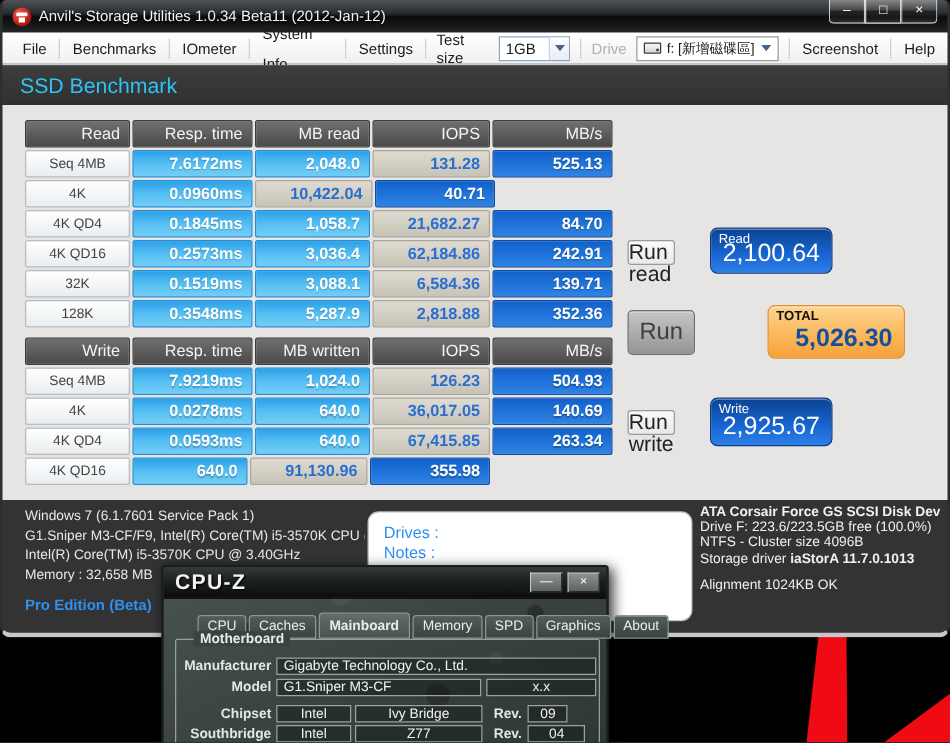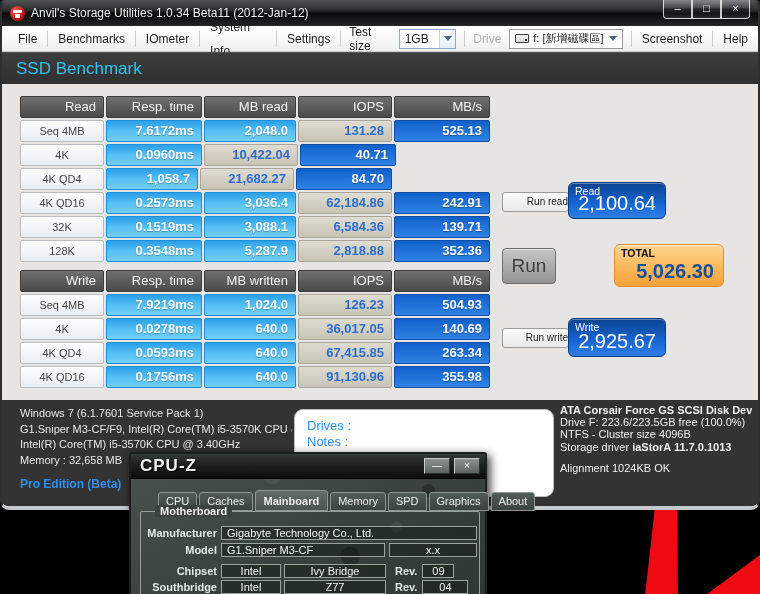--- a/index.html
+++ b/index.html
@@ -64,22 +64,22 @@
   .c-head { background:linear-gradient(180deg,#707070,#4a4a4a); border:1px solid #3c3c3c;
     color:#f4f4f4; font-size:13px; text-align:right; padding-right:7px; }
   .c-resp { width:96px; } .c-mb { width:92px; } .c-iops { width:94px; } .c-mbs { width:96px; }
   .v-blue { background:linear-gradient(180deg,#2b9fe8 0%,#55bff3 50%,#73cef7 100%); border:1px solid #1f8ed8;
     color:#fff; font-size:13px; font-weight:bold; text-align:right; padding-right:7px; text-shadow:0 1px 1px rgba(0,0,0,.25); }
   .v-iops { background:linear-gradient(180deg,#dfdbd0,#c7c3b7); border:1px solid #a9a599;
     color:#2a6fd0; font-size:13px; font-weight:bold; text-align:right; padding-right:7px; }
   .v-mbs { background:linear-gradient(180deg,#1160cb,#2e84e4); border:1px solid #0c4da6;
     color:#fff; font-size:13px; font-weight:bold; text-align:right; padding-right:7px; text-shadow:0 1px 1px rgba(0,0,0,.3); }
 
-  .btn-small { position:absolute; width:67px; height:20px; border:1px solid #9a9a9a; border-radius:3px;
-    background:linear-gradient(180deg,#fbfbfb,#e9e9e9); font-size:10px; color:#222; text-align:right; line-height:18px; }
+  .btn-small { position:absolute; width:38px; height:20px; border:1px solid #9a9a9a; border-radius:3px;
+    background:linear-gradient(180deg,#fbfbfb,#e9e9e9); font-size:17px; color:#222; text-align:left; line-height:18px; }
   .btn-run { position:absolute; left:500px; top:164px; width:54px; height:36px; border:1px solid #6e6e6e; border-radius:4px;
     background:linear-gradient(180deg,#c6c6c6,#949494); font-size:19px; color:#3f3f3f; text-align:center; line-height:34px;
     box-shadow:inset 0 1px 0 rgba(255,255,255,.5); }
 
   .score { position:absolute; border-radius:6px; }
   .score-blue { background:linear-gradient(180deg,#0b4391 0%,#1866d2 60%,#2f7fe8 100%);
     border:1px solid #0a3a80; box-shadow:inset 0 1px 0 rgba(255,255,255,.35); }
   .score .slabel { position:absolute; top:2px; left:6px; font-size:10.5px; color:#fff; }
   .score .sval { position:absolute; right:9px; bottom:3px; font-size:20px; color:#fff; }
   .score-total { background:linear-gradient(180deg,#ffd58e 0%,#fab85c 55%,#f7a238 100%);
@@ -204,20 +204,21 @@
         <div class="cell v-mbs c-mbs">525.13</div>
       </div>
       <div class="trow" style="top:60px">
         <div class="cell c-label">4K</div>
         <div class="cell v-blue c-resp">0.0960ms</div>
         <div class="cell v-iops c-iops">10,422.04</div>
         <div class="cell v-mbs c-mbs">40.71</div>
       </div>
       <div class="trow" style="top:84px">
         <div class="cell c-label">4K QD4</div>
+        <div class="cell v-blue c-resp">0.1845ms</div>
         <div class="cell v-blue c-mb">1,058.7</div>
         <div class="cell v-iops c-iops">21,682.27</div>
         <div class="cell v-mbs c-mbs">84.70</div>
       </div>
       <div class="trow" style="top:108px">
         <div class="cell c-label">4K QD16</div>
         <div class="cell v-blue c-resp">0.2573ms</div>
         <div class="cell v-blue c-mb">3,036.4</div>
         <div class="cell v-iops c-iops">62,184.86</div>
         <div class="cell v-mbs c-mbs">242.91</div>
@@ -260,21 +261,20 @@
       </div>
       <div class="trow" style="top:258px">
         <div class="cell c-label">4K QD4</div>
         <div class="cell v-blue c-resp">0.0593ms</div>
         <div class="cell v-blue c-mb">640.0</div>
         <div class="cell v-iops c-iops">67,415.85</div>
         <div class="cell v-mbs c-mbs">263.34</div>
       </div>
       <div class="trow" style="top:282px">
         <div class="cell c-label">4K QD16</div>
-        <div class="cell v-blue c-resp">0.1756ms</div>
         <div class="cell v-blue c-mb">640.0</div>
         <div class="cell v-iops c-iops">91,130.96</div>
         <div class="cell v-mbs c-mbs">355.98</div>
       </div>
 
       <div class="btn-small" style="left:500px;top:108px">Run read</div>
       <div class="score score-blue" style="left:566px;top:98px;width:98px;height:37px">
         <span class="slabel">Read</span>
         <span class="sval">2,100.64</span>
       </div>

